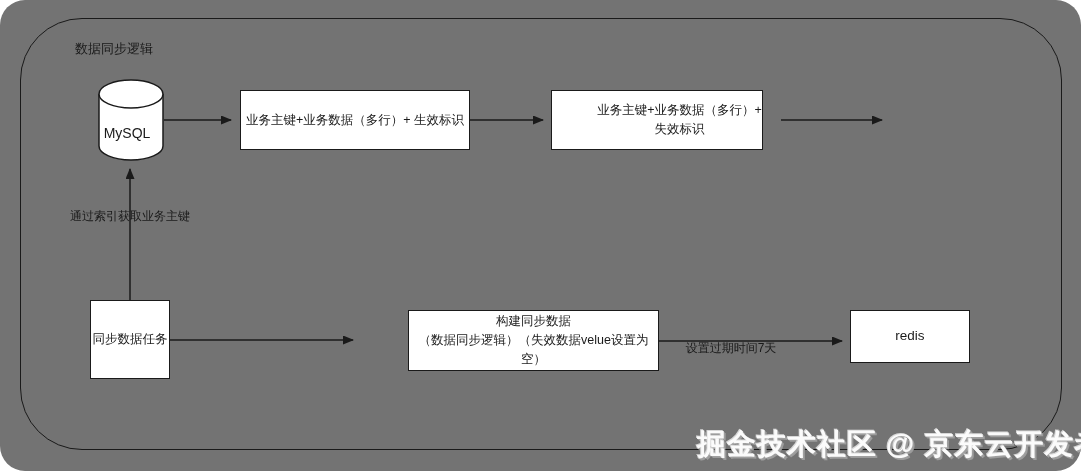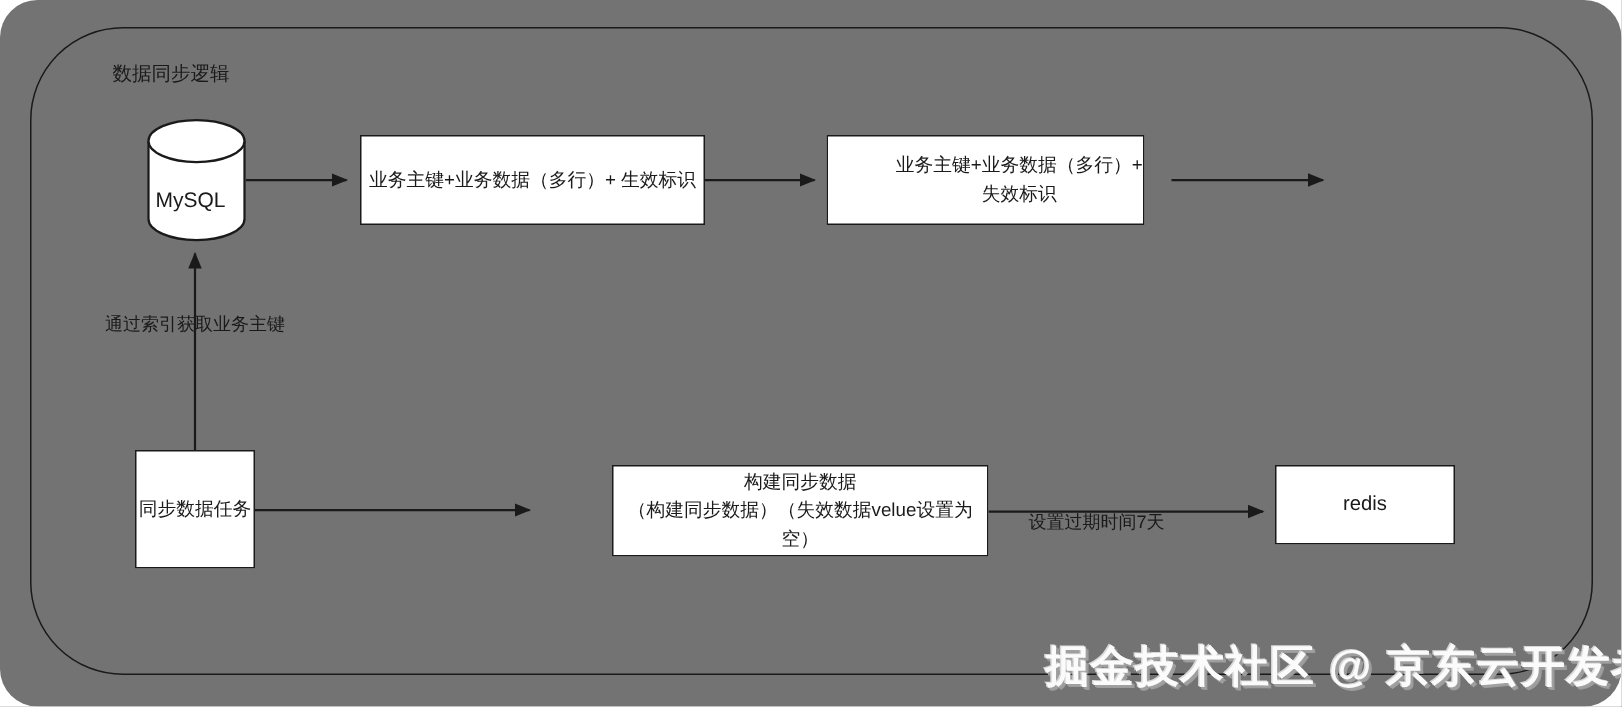--- a/index.html
+++ b/index.html
@@ -97,21 +97,21 @@
 
   <div class="node" style="left:240px;top:90px;width:230px;height:60px;">业务主键+业务数据（多行）+ 生效标识</div>
 
   <div class="node" style="left:551px;top:90px;width:212px;height:60px;padding-left:45px;">业务主键+业务数据（多行）+ 失效标识</div>
 
 
   <div class="node" style="left:90px;top:300px;width:80px;height:79px;">同步数据任务</div>
 
   <div class="node multiline" style="left:361px;top:310px;width:251px;height:61px;margin-left:47px;">
     <span>构建同步数据</span>
-    <span>（构建同步数据）（失效数据velue设置为空）</span>
+    <span>（数据同步逻辑）（失效数据velue设置为空）</span>
   </div>
 
   <div class="node" style="left:850px;top:310px;width:120px;height:53px;font-size:13.5px;">redis</div>
 
   <div class="edge-label index">通过索引获取业务主键</div>
 
   <div class="edge-label expire">设置过期时间7天</div>
 
   <div class="watermark">掘金技术社区 @ 京东云开发者</div>
 

